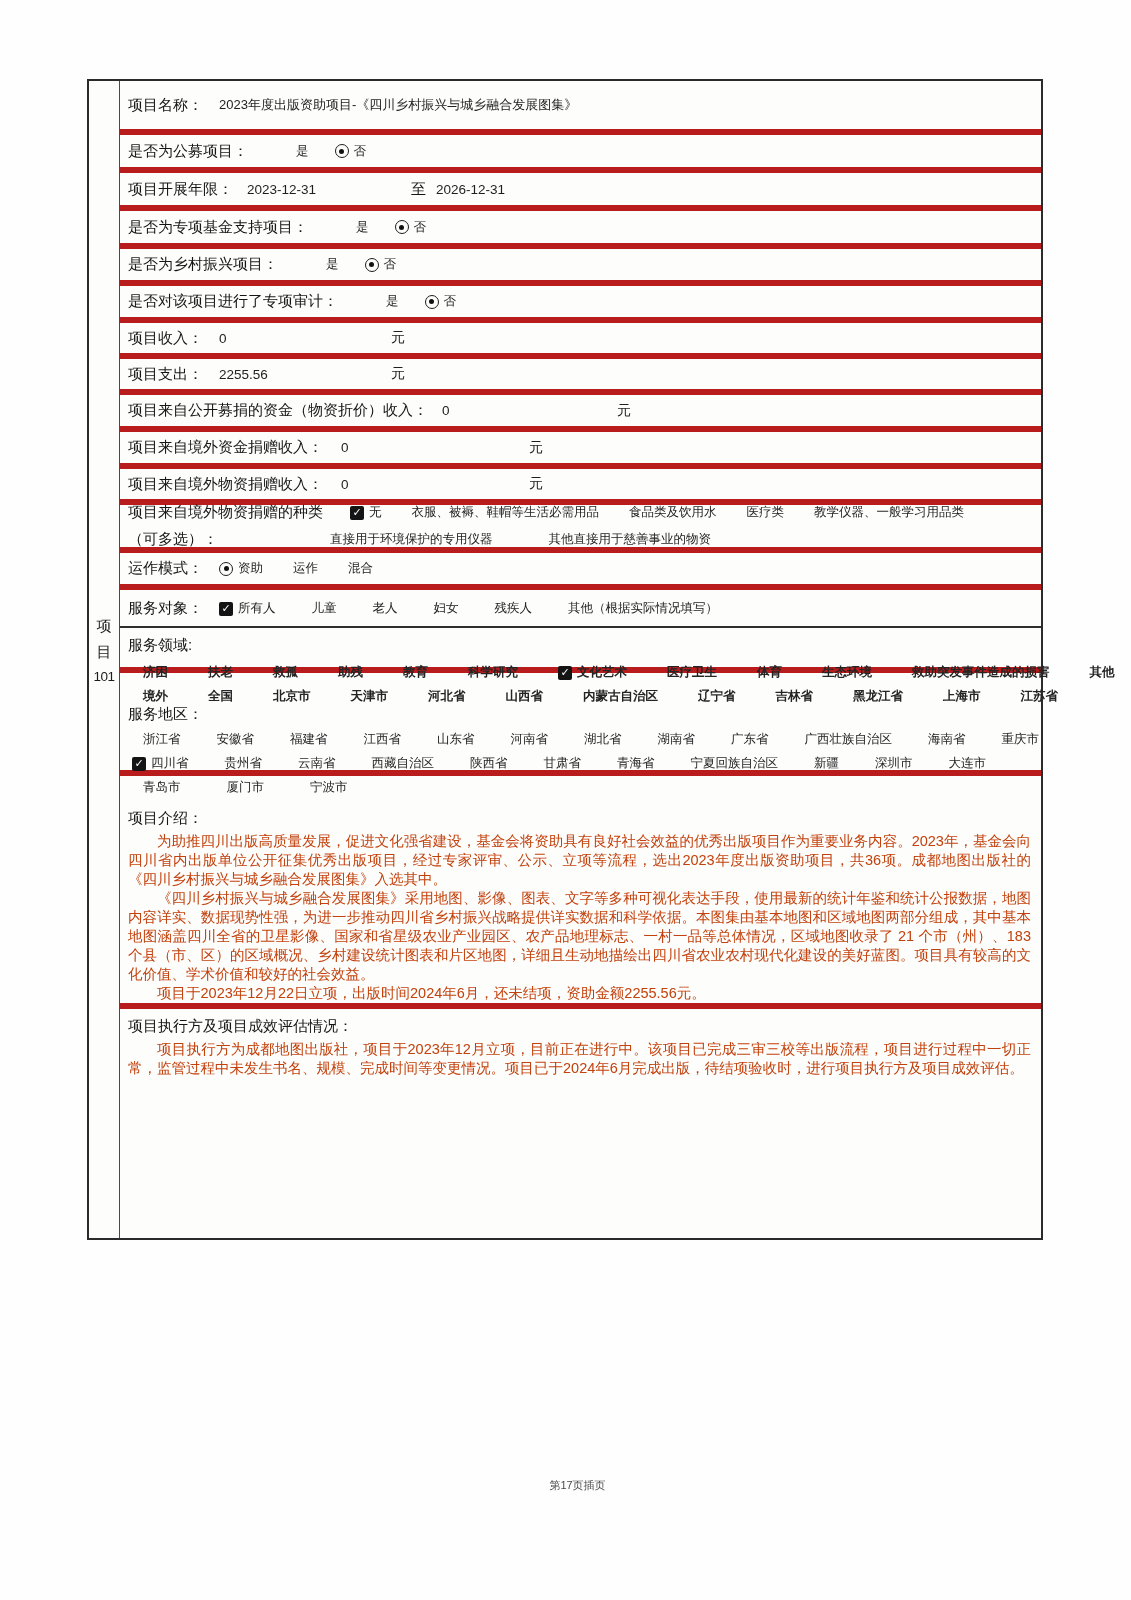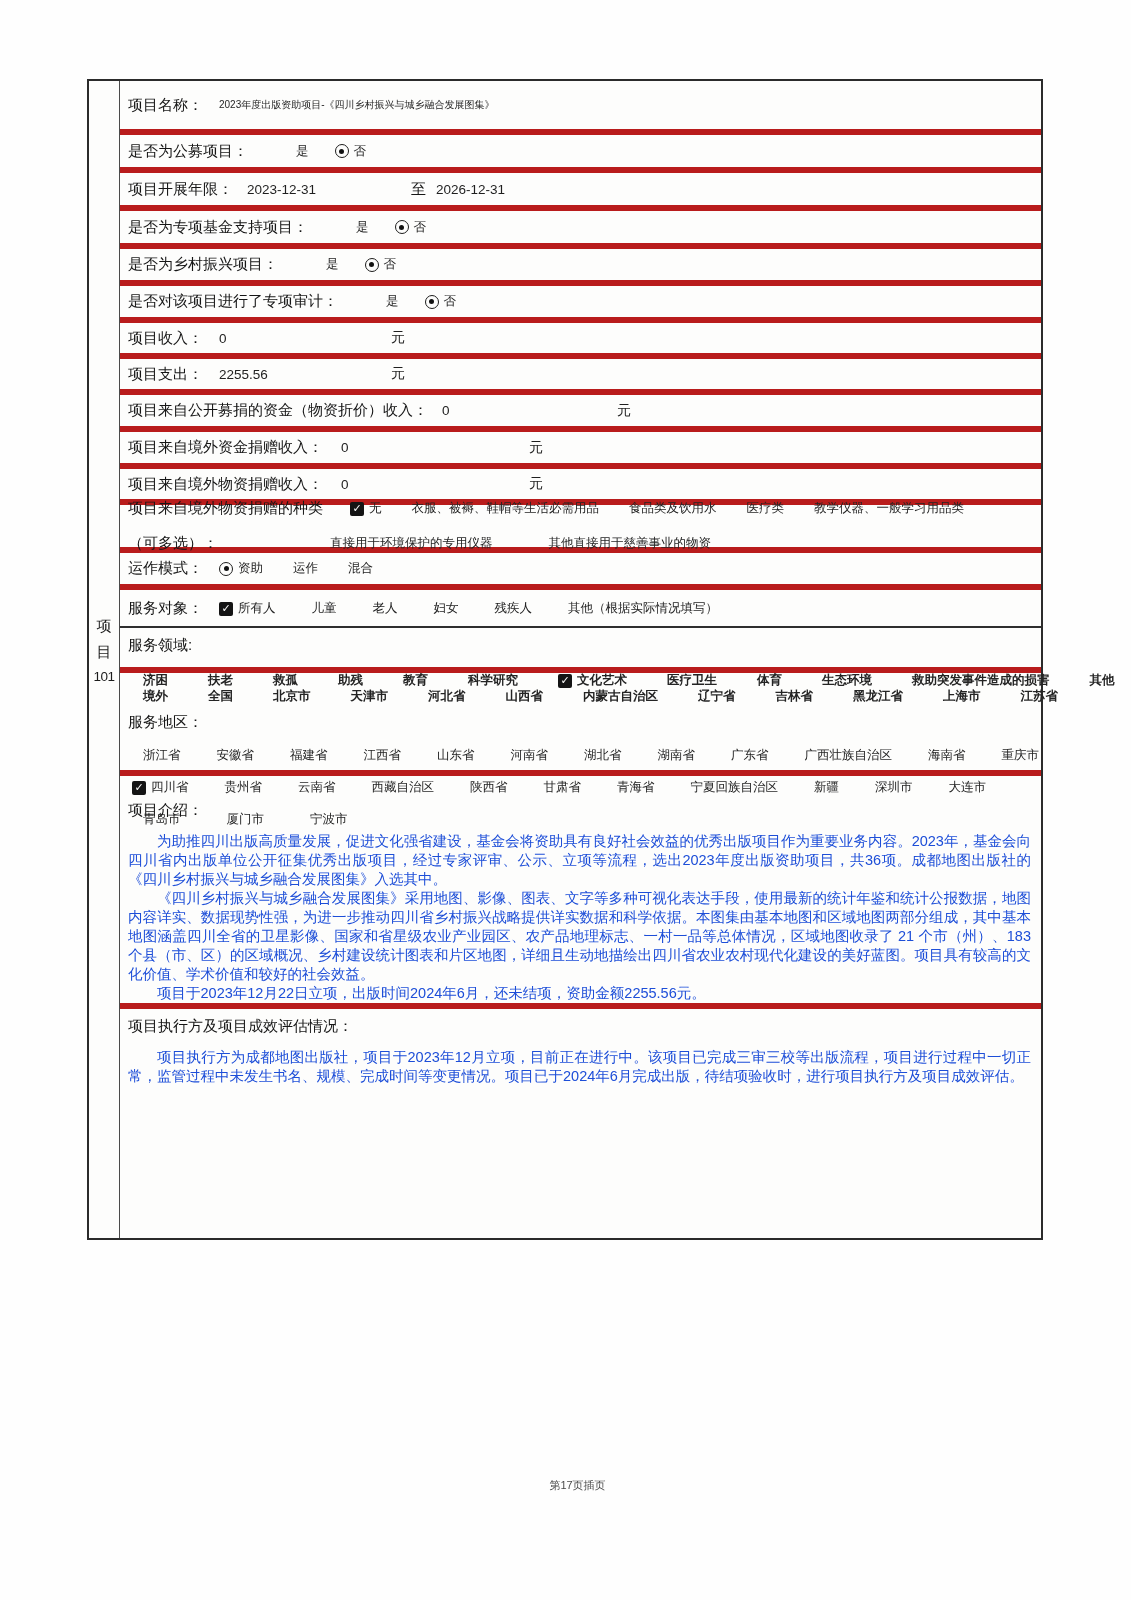--- a/index.html
+++ b/index.html
@@ -20,55 +20,55 @@
   .lbl { font-size:15px; color:#161616; white-space:nowrap; }
   .val { font-size:13.5px; color:#222; }
   .unit { font-size:14px; }
 
   .h54{height:54px} .h38{height:38px} .h37{height:37px} .h36{height:36px}
   .h48{height:48px} .h47{height:47px} .h103{height:103px}
   .r-intro{height:233px} .r-eval{flex:1}
 
   .thick-top { border-top:2px solid #2e2e2e; margin-top:-1px; }
 
-  .name-val { font-size:10px; line-height:1.8; max-width:372px; margin-left:16px; }
+  .name-val { font-size:13px; line-height:1.8; max-width:372px; margin-left:16px; }
 
   .opts { display:inline-flex; align-items:center; }
   .opt { display:inline-flex; align-items:center; gap:5px; font-size:12.5px; color:#242424; white-space:nowrap; }
   .gap26 .opt{ margin-right:26px; } .gap40 .opt{ margin-right:40px;font-weight:bold; } .gap36 .opt{ margin-right:36px; }
   .gap46 .opt{ margin-right:46px; } .gap30 .opt{ margin-right:30px; }
   .opts .opt:last-child{ margin-right:0; }
 
   .cbx { width:14px; height:14px; background:#141414; color:#fff; border-radius:2px;
     display:inline-flex; align-items:center; justify-content:center; font-size:11px; line-height:1; flex:none; }
   .radio { width:14px; height:14px; border:1.6px solid #1d1d1d; border-radius:50%;
     display:inline-flex; align-items:center; justify-content:center; flex:none; }
   .radio::after { content:""; width:5px; height:5px; background:#111; border-radius:50%; }
 
   .ml48 { margin-left:48px; } .ml16 { margin-left:16px; }
   .vw172 { display:inline-block; width:172px; margin-left:16px; }
   .vw175 { display:inline-block; width:175px; margin-left:14px; }
   .vw188 { display:inline-block; width:188px; margin-left:18px; }
   .date-start { display:inline-block; width:164px; margin-left:14px; font-size:13.5px; }
   .date-end { margin-left:10px; font-size:13.5px; }
 
-  .stack { flex-direction:column; align-items:stretch; justify-content:center; display:flex;gap:8px; }
+  .stack { flex-direction:column; align-items:stretch; justify-content:center; display:flex; }
   .line { display:flex; align-items:center; }
   .types-lbl { width:222px; flex:none; }
   .types-line2 { margin-top:8px; }
   .types-line2 .opts { margin-left:112px; }
   .types-line2 .opt { margin-right:56px; }
 
   .sec { padding-top:8px; justify-content:flex-start; }
   .sec .line2 { margin-top:9px; padding-left:15px; }
   .area-line { margin-top:7px; padding-left:15px; }
   .area-line.checked-line { padding-left:4px; }
 
   .para-wrap { margin-top:4px; }
-  .para { font-size:14.5px; line-height:19px; text-indent:2em; text-align:justify; color:#1d4ed8; }
+  .para { font-size:14.5px; line-height:19px; text-indent:2em; text-align:justify; color:#c2410c; }
 
   .footer { position:absolute; left:0; top:1478px; width:100%; text-align:center;
     font-size:11px; color:#4a4a4a;padding-left:24px; }
 </style>
 </head>
 <body>
 
 <div class="page">
   <div class="doc-table">
 

